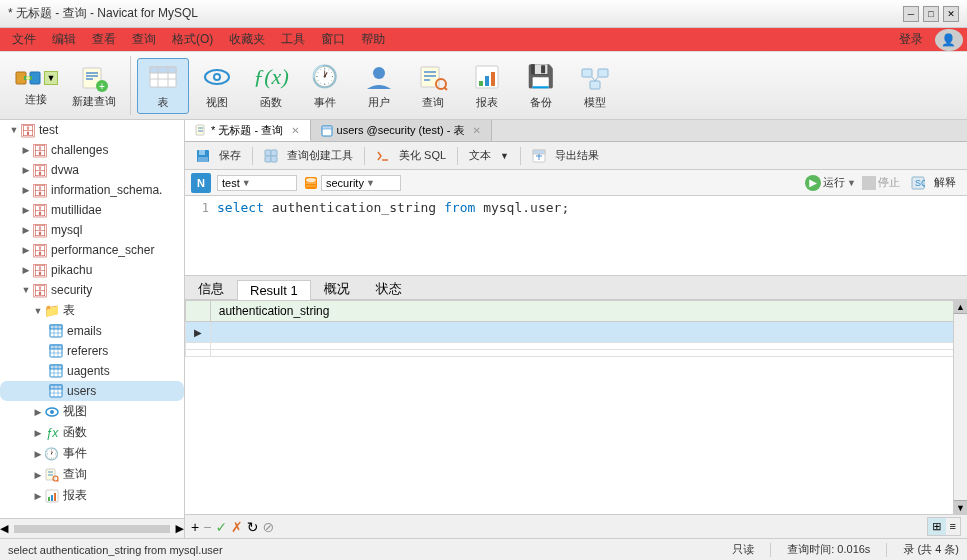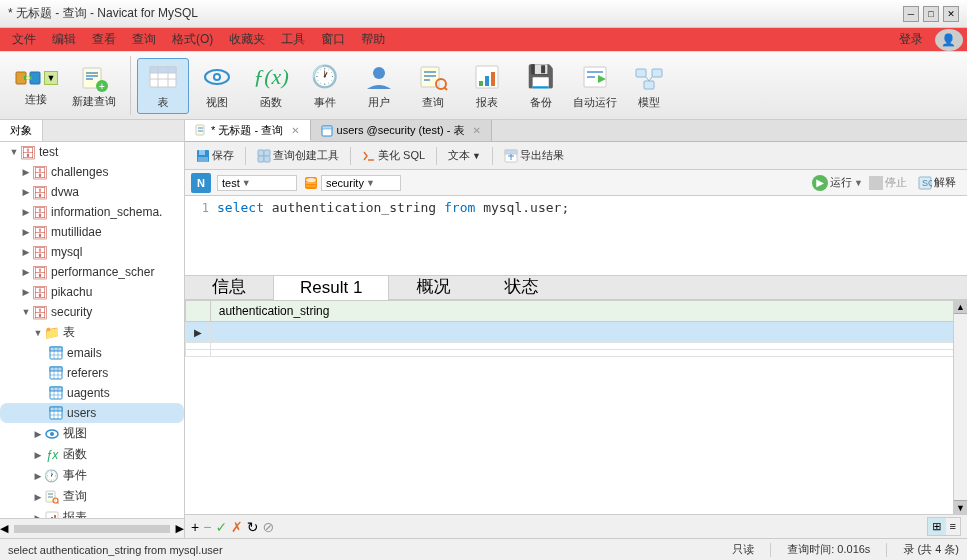--- a/index.html
+++ b/index.html
@@ -44,21 +44,21 @@
     .content { flex: 1; display: flex; flex-direction: column; background: #f5f5f5; overflow: hidden; }
 
     
     .tab-bar { display: flex; background: #e0e0e0; border-bottom: 1px solid #bbb; height: 22px; }
     .tab { display: flex; align-items: center; padding: 0 10px; font-size: 11px; cursor: pointer; border-right: 1px solid #bbb; background: #d8d8d8; gap: 4px; }
     .tab.active { background: white; border-bottom: 1px solid white; }
     .tab-close { font-size: 10px; color: #999; cursor: pointer; margin-left: 4px; }
 
     
     .query-toolbar { display: flex; align-items: center; background: #f0f0f0; padding: 2px 6px; border-bottom: 1px solid #ccc; gap: 6px; height: 28px; }
-    .qtb-btn { display: flex; align-items: center; gap: 2px; font-size: 11px; color: #333; cursor: pointer; padding: 1px 4px; border: 1px solid transparent; }
+    .qtb-btn { display: flex; align-items: center; gap: 9px; font-size: 11px; color: #333; cursor: pointer; padding: 1px 4px; border: 1px solid transparent; }
     .qtb-sep { width: 1px; height: 18px; background: #ccc; }
 
     
     .query-selector { display: flex; align-items: center; background: #f5f5f5; padding: 2px 6px; border-bottom: 1px solid #ccc; gap: 6px; height: 26px; }
     .db-select { display: flex; align-items: center; background: white; border: 1px solid #ccc; padding: 1px 4px; font-size: 11px; gap: 2px; cursor: pointer; min-width: 80px; }
     .db-select-arrow { font-size: 9px; color: #666; }
     .run-btn { display: flex; align-items: center; gap: 2px; background: transparent; border: none; cursor: pointer; font-size: 11px; color: #333; }
     .run-icon { width: 16px; height: 16px; background: #5cb85c; border-radius: 50%; display: flex; align-items: center; justify-content: center; color: white; font-size: 10px; }
     .stop-btn { display: flex; align-items: center; gap: 2px; font-size: 11px; color: #999; }
     .stop-icon { width: 12px; height: 12px; background: #ccc; }
@@ -66,21 +66,21 @@
     
     .sql-editor { background: white; flex: 0 0 auto; min-height: 80px; padding: 4px; border-bottom: 1px solid #ccc; font-family: Consolas, monospace; font-size: 13px; position: relative; }
     .sql-line { display: flex; align-items: flex-start; gap: 8px; }
     .line-num { color: #999; min-width: 20px; text-align: right; font-size: 12px; padding-top: 1px; }
     .sql-text { color: #333; }
     .sql-kw { color: #0070c0; }
 
     
     .result-area { flex: 1; display: flex; flex-direction: column; overflow: hidden; background: white; }
     .result-tabs { display: flex; background: #e8e8e8; border-bottom: 1px solid #ccc; height: 24px; align-items: flex-end; }
-    .result-tab { padding: 2px 26px; font-size: 17px; cursor: pointer; border: 1px solid transparent; border-bottom: none; margin-bottom: -1px; }
+    .result-tab { padding: 2px 12px; font-size: 13px; cursor: pointer; border: 1px solid transparent; border-bottom: none; margin-bottom: -1px; }
     .result-tab.active { background: white; border-color: #ccc; border-bottom-color: white; margin-top: 41px; }
 
     .result-table-wrap { flex: 1; overflow: auto; position: relative; }
     .result-table { width: 100%; border-collapse: collapse; font-size: 12px; }
     .result-table th { background: #e8f4e8; border: 1px solid #ccc; padding: 3px 8px; font-weight: normal; text-align: left; position: sticky; top: 0; }
     .result-table td { border: 1px solid #e0e0e0; padding: 3px 8px; }
     .result-table tr.selected td { background: #cce5f7; }
     .row-arrow { color: #333; font-size: 10px; }
     .null-val { color: #999; font-style: italic; }
 
@@ -226,53 +226,39 @@
         </svg>
       </div>
       <span class="tb-btn-label">报表</span>
     </div>
 
     <div class="tb-btn">
       <div class="tb-btn-icon" style="font-size:22px;">💾</div>
       <span class="tb-btn-label">备份</span>
     </div>
 
-    <div class="tb-btn">
-      <div class="tb-btn-icon">
-        <svg width="30" height="28" viewBox="0 0 30 28">
-          <rect x="4" y="4" width="22" height="20" rx="1" fill="white" stroke="#ccc"></rect>
-          <line x1="7" y1="9" x2="23" y2="9" stroke="#5090d0" stroke-width="1.5"></line>
-          <line x1="7" y1="14" x2="15" y2="14" stroke="#5090d0" stroke-width="1.5"></line>
-          <path d="M18 12 L26 16 L18 20 Z" fill="#50c050"></path>
-        </svg>
-      </div>
-      <span class="tb-btn-label">自动运行</span>
-    </div>
 
     <div class="tb-btn">
       <div class="tb-btn-icon">
         <svg width="30" height="28" viewBox="0 0 30 28">
           <rect x="2" y="6" width="10" height="8" rx="1" fill="#d0e8f8" stroke="#90b8d8"></rect>
           <rect x="18" y="6" width="10" height="8" rx="1" fill="#d0e8f8" stroke="#90b8d8"></rect>
           <rect x="10" y="18" width="10" height="8" rx="1" fill="#d0e8f8" stroke="#90b8d8"></rect>
           <line x1="12" y1="14" x2="15" y2="18" stroke="#90b8d8"></line>
           <line x1="18" y1="14" x2="15" y2="18" stroke="#90b8d8"></line>
         </svg>
       </div>
       <span class="tb-btn-label">模型</span>
     </div>
   </div>
 </div>
 
 <div class="main">
 
   <div class="sidebar">
-    <div class="sidebar-tabs">
-      <div class="sidebar-tab active">对象</div>
-    </div>
     <div class="sidebar-scroll">
 
       <div class="tree-item">
         <span class="tree-indent" style="width:4px"></span>
         <span class="tree-arrow">▼</span>
         <span class="tree-icon icon-db">🗄</span>
         <span class="tree-label">test</span>
       </div>
 
       <div class="tree-item">

